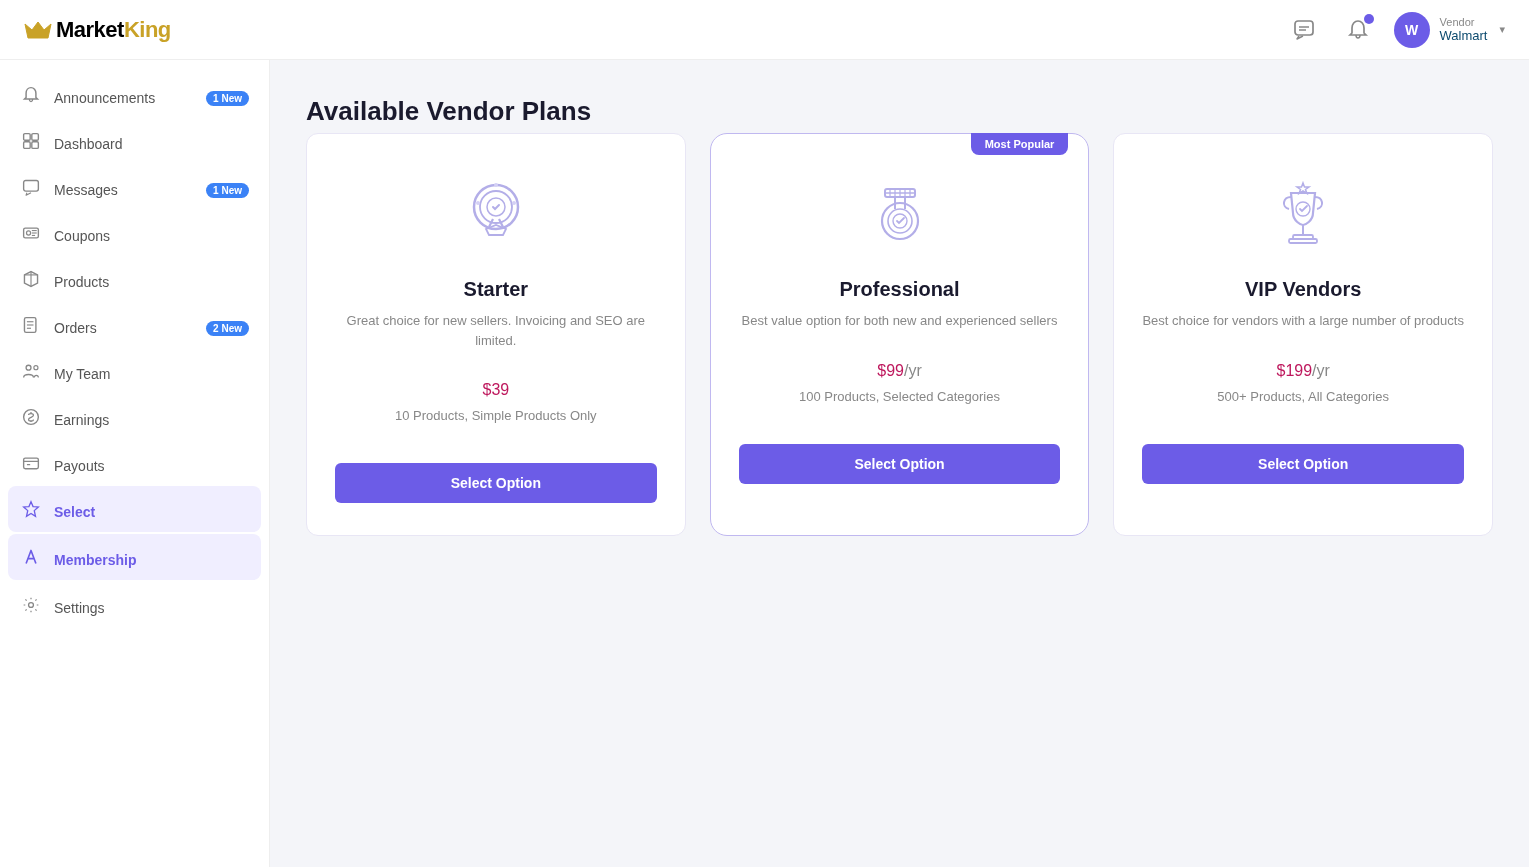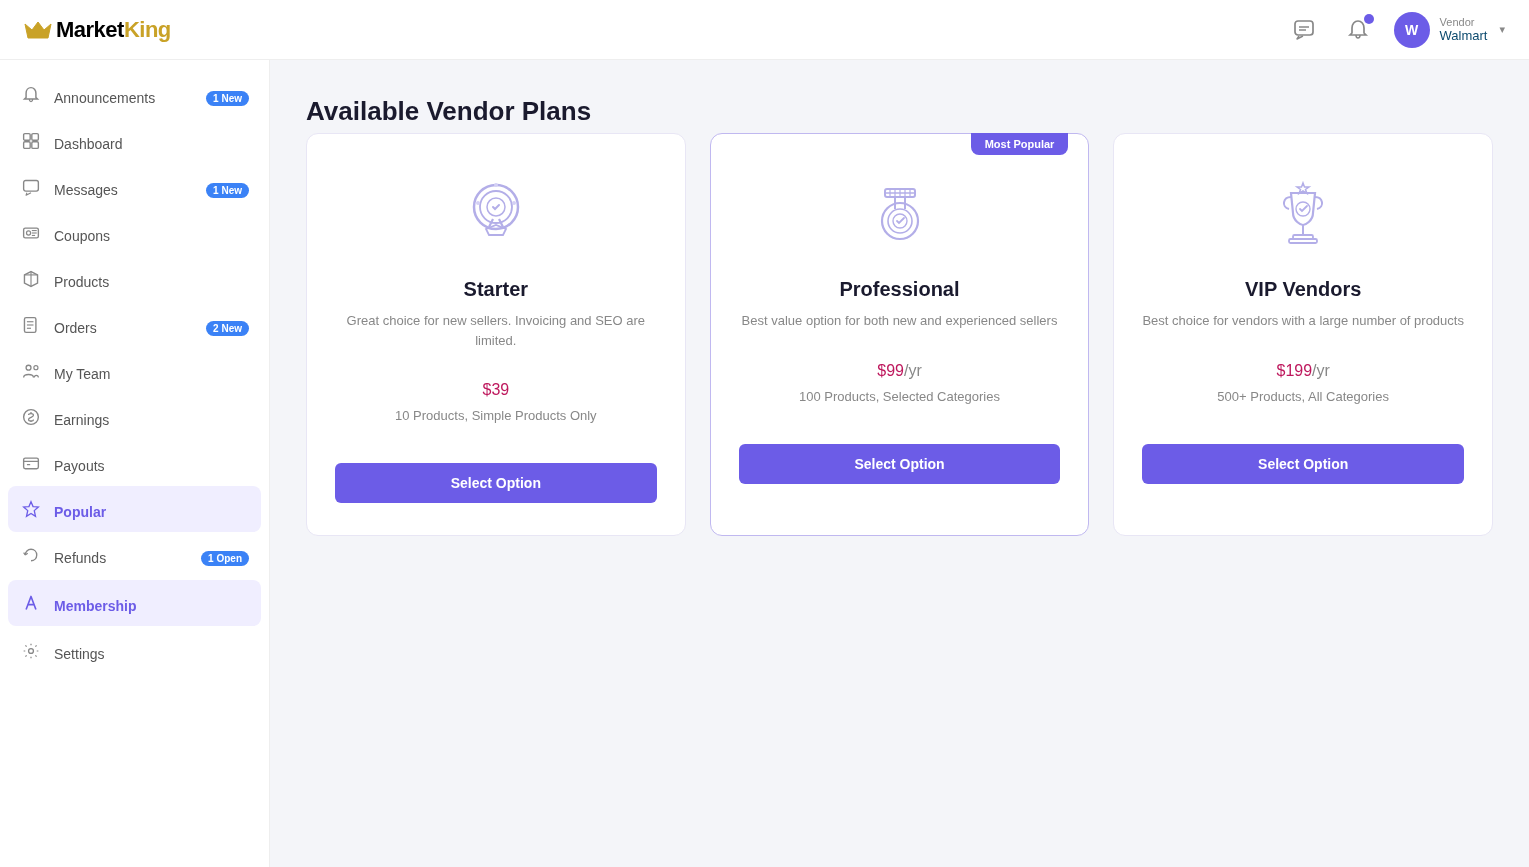--- a/index.html
+++ b/index.html
@@ -157,20 +157,21 @@
       padding: 36px 28px 32px;
       flex: 1;
       display: flex;
       flex-direction: column;
       align-items: center;
       text-align: center;
       position: relative;
     }
     .plan-card.popular {
       border-color: #c0b8f0;
+      border-radius: 17px;
     }
     .most-popular-badge {
       position: absolute;
       top: -1px; right: 20px;
       background: #6c5ce7;
       color: #fff;
       font-size: 11px;
       font-weight: 700;
       padding: 5px 14px;
       border-radius: 0 0 8px 8px;
@@ -371,33 +372,23 @@
       </span>
       <span class="label">Payouts</span>
     </div>
 
     <div class="sidebar-item active">
       <span class="icon">
         <svg width="18" height="18" viewBox="0 0 22 22" fill="none">
             <polygon points="11,2 13.5,8 20,8.5 15,13 16.5,20 11,16.5 5.5,20 7,13 2,8.5 8.5,8" stroke="#6c5ce7" stroke-width="1.6" fill="none"></polygon>
           </svg>
       </span>
-      <span class="label" style="color:#6c5ce7">Popular</span>
-    </div>
-
-    <div class="sidebar-item">
-      <span class="icon">
-        <svg width="18" height="18" viewBox="0 0 22 22" fill="none">
-            <path d="M4 11 C4 7 7 4 11 4 C15 4 18 7 18 11 C18 15 15 18 11 18" stroke="#888" stroke-width="1.7" fill="none"></path>
-            <path d="M4 11 L2 8 M4 11 L7 9" stroke="#888" stroke-width="1.5" stroke-linejoin="round"></path>
-          </svg>
-      </span>
-      <span class="label">Refunds</span>
-      <span class="badge-pill">1 Open</span>
-    </div>
+      <span class="label" style="color:#6c5ce7">Select</span>
+    </div>
+
 
 
     <div class="sidebar-item active" style="background:#f0eeff; border-radius:8px; margin:2px 8px; padding:12px 12px; color:#6c5ce7;">
       <span class="icon">
         <svg width="18" height="18" viewBox="0 0 22 22" fill="none">
             <path d="M5 19 L11 3 L17 19 M7.5 13 L14.5 13" stroke="#6c5ce7" stroke-width="2" fill="none" stroke-linejoin="round"></path>
           </svg>
       </span>
       <span class="label" style="color:#6c5ce7; font-weight:600;">Membership</span>
     </div>

